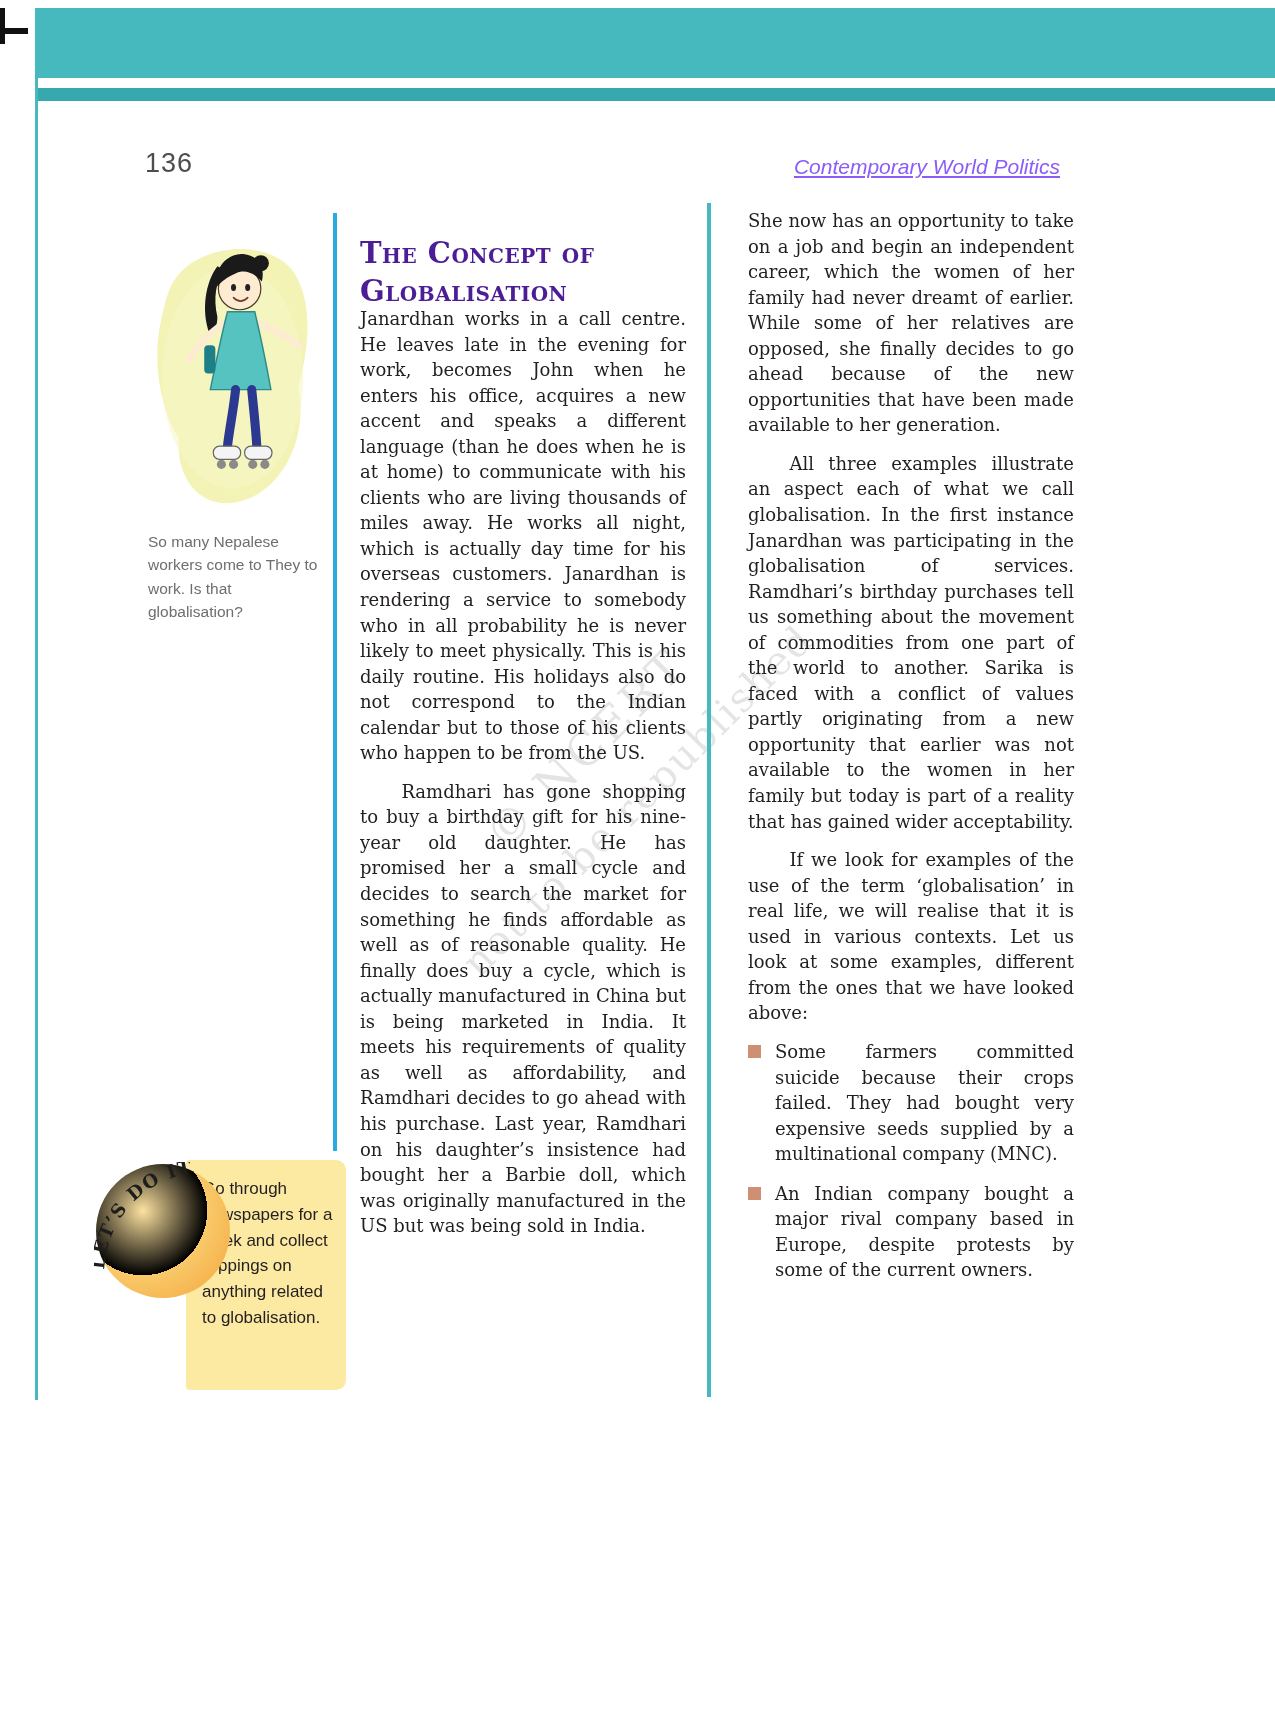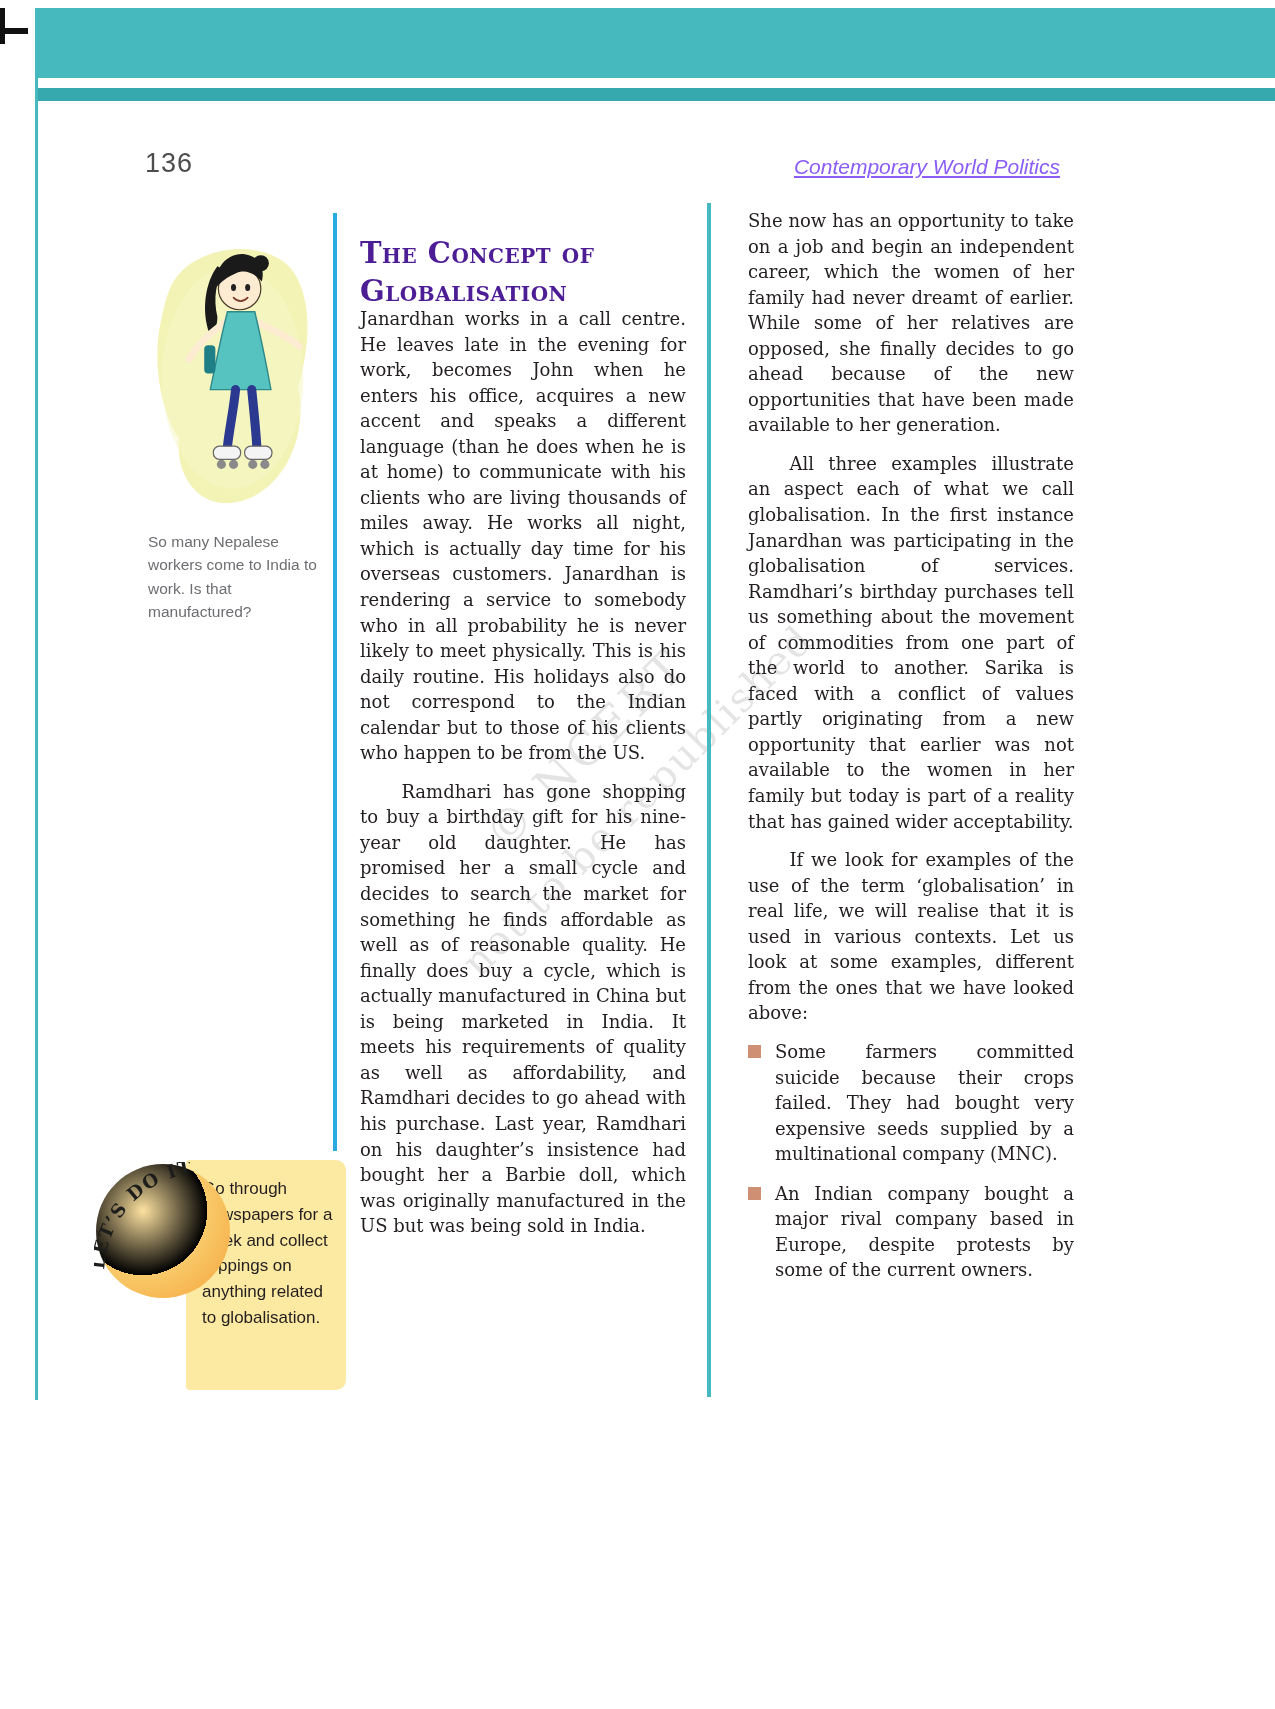--- a/index.html
+++ b/index.html
@@ -135,21 +135,21 @@
     <path d="M88,152 C86,172 82,190 80,208" stroke="#2b3990" stroke-width="9" fill="none" stroke-linecap="round"></path>
     <path d="M104,152 C106,172 108,190 109,208" stroke="#2b3990" stroke-width="9" fill="none" stroke-linecap="round"></path>
 
     <rect x="66" y="208" width="27" height="13" rx="6" fill="#f4f4f4" stroke="#666" stroke-width="1.2"></rect>
     <circle cx="74" cy="226" r="4.5" fill="#8a8a8a"></circle>
       <circle cx="86" cy="226" r="4.5" fill="#8a8a8a"></circle>
     <rect x="97" y="208" width="27" height="13" rx="6" fill="#f4f4f4" stroke="#666" stroke-width="1.2"></rect>
     <circle cx="105" cy="226" r="4.5" fill="#8a8a8a"></circle>
       <circle cx="117" cy="226" r="4.5" fill="#8a8a8a"></circle>
   </svg>
-  <div class="illu-caption">So many Nepalese workers come to India to work. Is that manufactured?</div>
+  <div class="illu-caption">So many Nepalese workers come to They to work. Is that globalisation?</div>
 
   <div class="rule-blue"></div>
   <h2 class="article-heading">The Concept of Globalisation</h2>
   <div class="col col-mid">
     <p>Janardhan works in a call centre. He leaves late in the evening for work, becomes John when he enters his office, acquires a new accent and speaks a different language (than he does when he is at home) to communicate with his clients who are living thousands of miles away. He works all night, which is actually day time for his overseas customers. Janardhan is rendering a service to somebody who in all probability he is never likely to meet physically. This is his daily routine. His holidays also do not correspond to the Indian calendar but to those of his clients who happen to be from the US.</p>
     <p class="indent">Ramdhari has gone shopping to buy a birthday gift for his nine-year old daughter. He has promised her a small cycle and decides to search the market for something he finds affordable as well as of reasonable quality. He finally does buy a cycle, which is actually manufactured in China but is being marketed in India. It meets his requirements of quality as well as affordability, and Ramdhari decides to go ahead with his purchase. Last year, Ramdhari on his daughter’s insistence had bought her a Barbie doll, which was originally manufactured in the US but was being sold in India.</p>
   </div>
 
   <div class="rule-teal"></div>
   <div class="col col-right">

